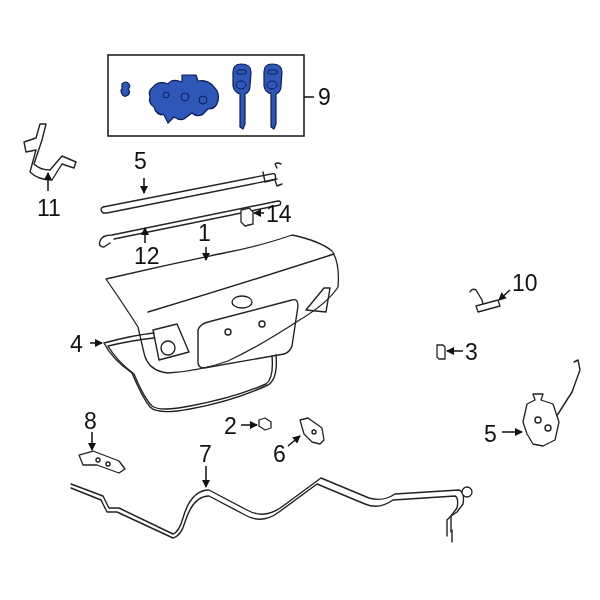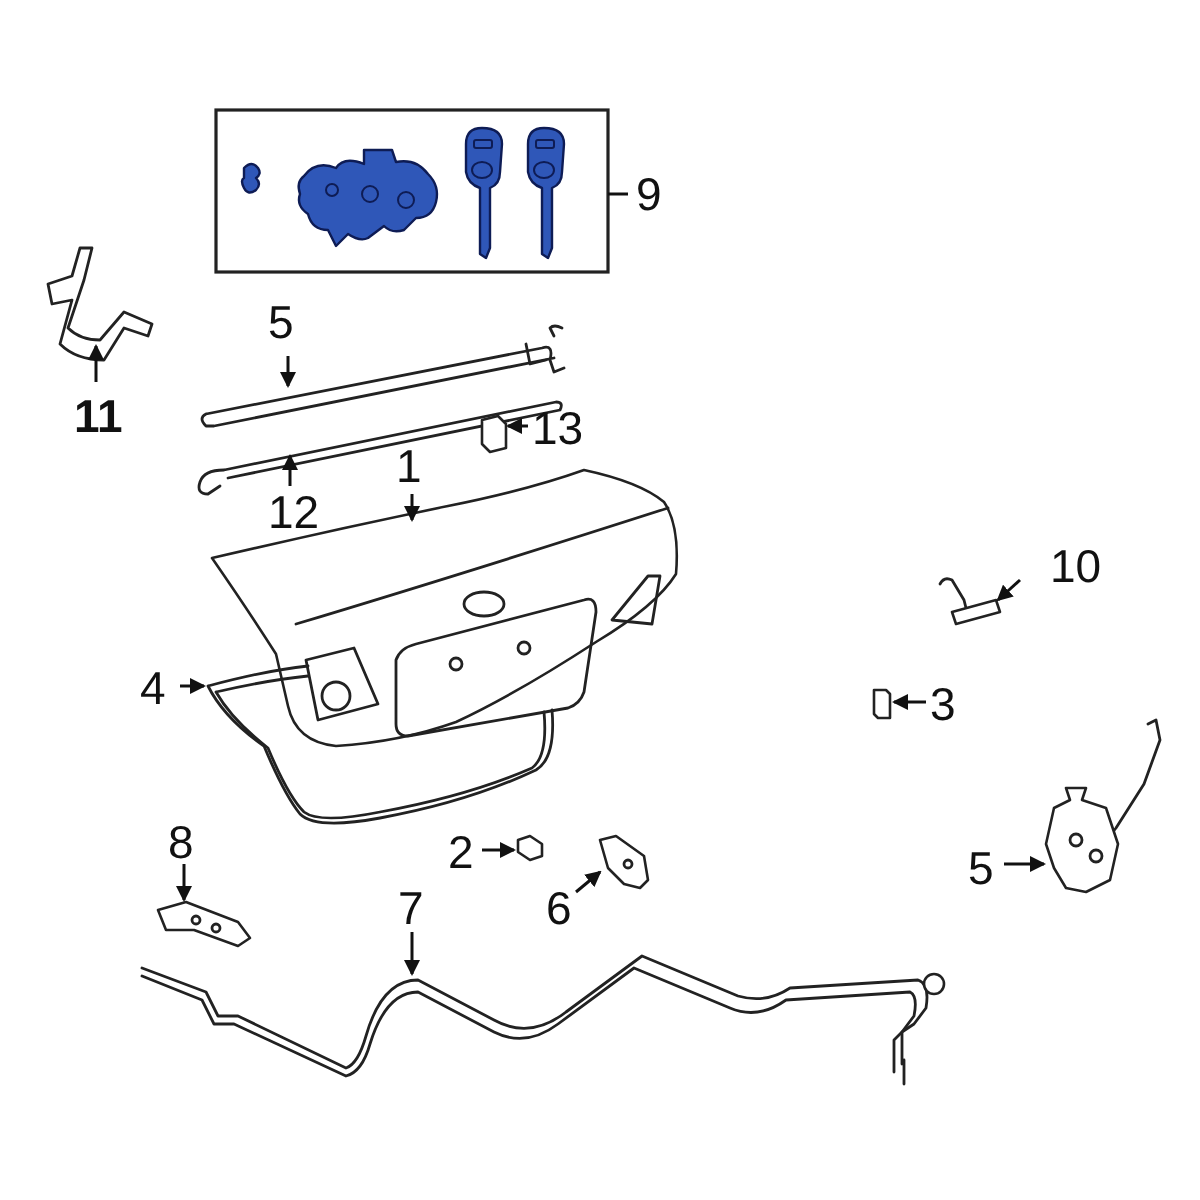--- a/index.html
+++ b/index.html
@@ -127,24 +127,24 @@
     <path class="part-outline" d="M71,484 l32,12 l6,12 l10,0 l54,26 q6,-2 10,-16 q8,-28 26,-28 l38,20 q18,10 36,-4 l38,-28 l48,20 q14,4 26,-4 l64,-4 q6,2 4,14 l-6,8 l-6,4 l0,16"></path>
     <path class="part-outline" d="M71,488 l30,12 l6,12 l10,0 l56,26 q8,-2 12,-16 q8,-26 24,-26 l38,20 q16,8 32,-4 l38,-28 l48,20 q14,6 28,-4 l62,-4 q4,2 2,12 l-6,8 l-4,4 l0,16"></path>
     <circle cx="467" cy="492" r="5" class="part-fill"></circle>
     <line x1="452" y1="530" x2="452" y2="542" class="part-outline"></line>
     <line x1="206" y1="466" x2="206" y2="487" class="arrow" marker-end="url(#ah)"></line>
   </g>
 </svg>
 
 <div class="callout-label" style="left:318px;top:86px;">9</div>
 <div class="callout-label" style="left:134px;top:150px;">5</div>
-<div class="callout-label" style="left:37px;top:197px;font-weight:bold;">11</div>
-<div class="callout-label" style="left:266px;top:203px;">13</div>
+<div class="callout-label" style="left:37px;top:197px;">11</div>
+<div class="callout-label" style="left:266px;top:203px;">14</div>
 <div class="callout-label" style="left:198px;top:222px;">1</div>
 <div class="callout-label" style="left:134px;top:245px;">12</div>
-<div class="callout-label" style="left:512px;top:272px;margin-left:13px;">10</div>
+<div class="callout-label" style="left:512px;top:272px;">10</div>
 <div class="callout-label" style="left:70px;top:333px;">4</div>
 <div class="callout-label" style="left:465px;top:341px;">3</div>
 <div class="callout-label" style="left:84px;top:410px;">8</div>
 <div class="callout-label" style="left:224px;top:415px;">2</div>
 <div class="callout-label" style="left:484px;top:423px;">5</div>
 <div class="callout-label" style="left:273px;top:443px;">6</div>
 <div class="callout-label" style="left:199px;top:443px;">7</div>
 
 </body></html>

